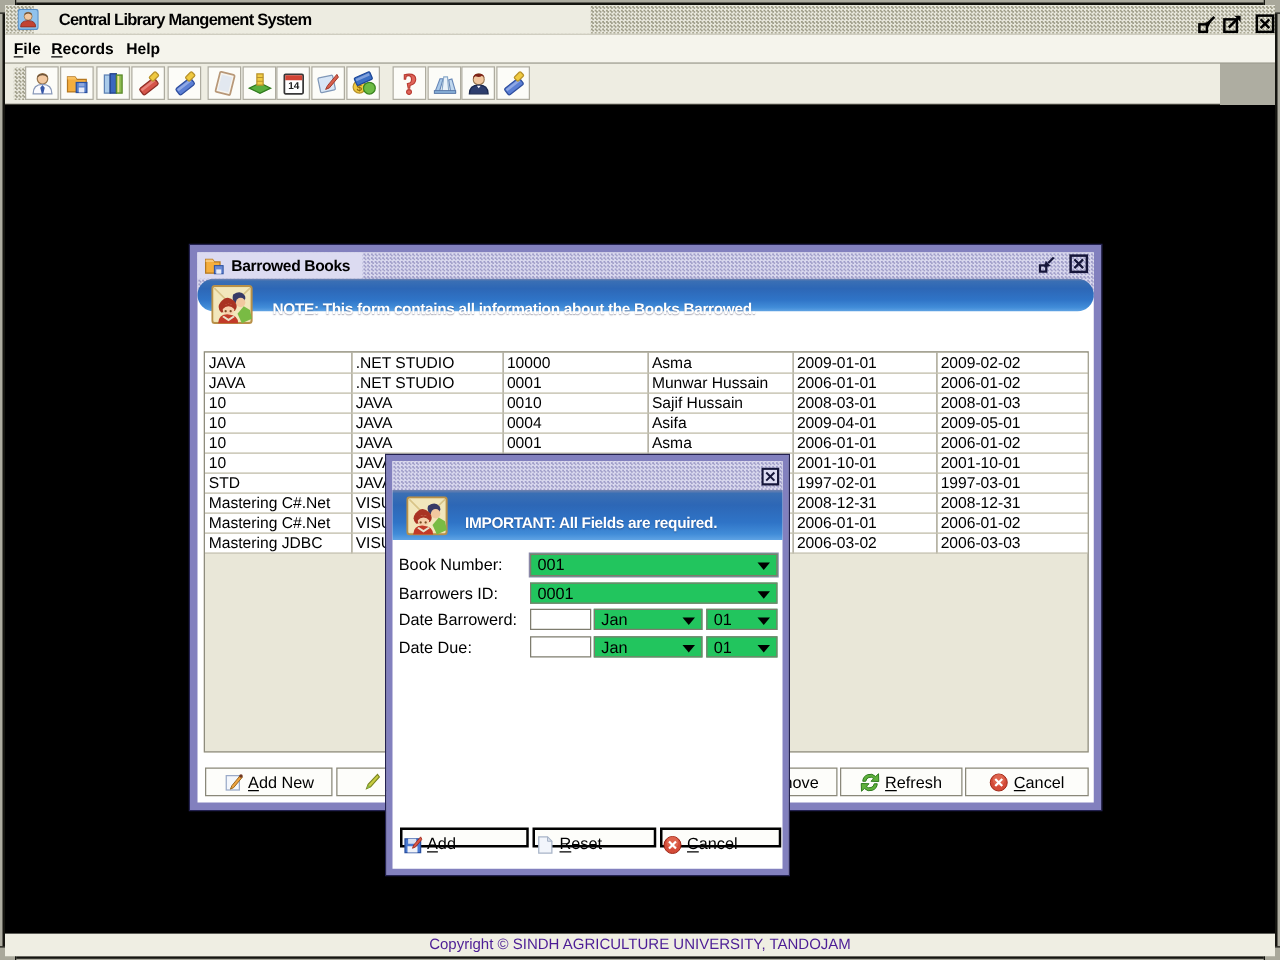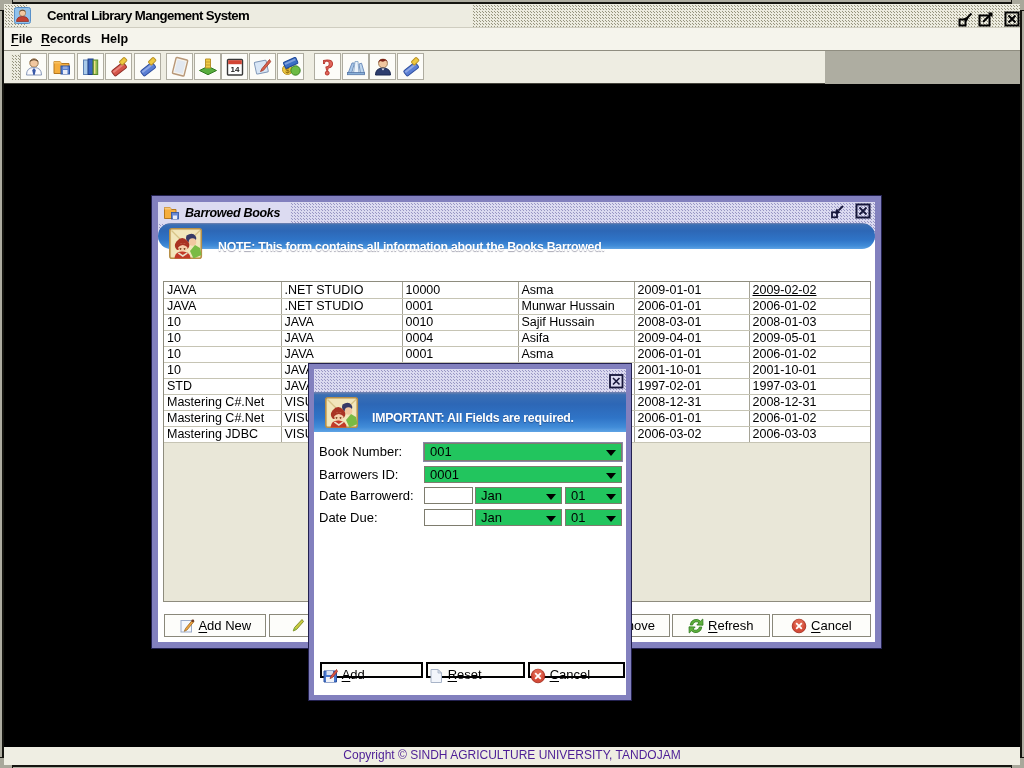--- a/index.html
+++ b/index.html
@@ -27,29 +27,29 @@
 }
 
 #blackline { position:absolute; left:2px; top:2px; width:1020px; height:765px; border:2px solid #151510; }
 #titlebar { position:absolute; left:4px; top:4px; width:1016px; height:23px; }
 #titlesolid { position:absolute; left:23px; top:0px; width:445px; height:23px; background:#EDECE1; }
 #titletext { position:absolute; left:43px; top:0px; width:500px; height:23px; line-height:24px; font-size:13.2px; font-weight:bold; color:#000; letter-spacing:-0.6px;}
 #appicon { position:absolute; left:10px; top:3px; width:17px; height:17px; }
 #wincontrols { position:absolute; right:12px; top:3px; }
 #menubar { position:absolute; left:4px; top:27px; width:1016px; height:24px; background:#F5F4EC; border-bottom:1px solid #8F8D80; border-top:1px solid #CFCDC0; }
 .menu { position:absolute; top:0; height:23px; line-height:23px; font-weight:bold; font-size:12.5px; color:#000; }
-#toolbar { position:absolute; left:4px; top:51px; width:821px; height:33px; background:#EEEDE2; border-bottom:1px solid #43423A; }
+#toolbar { position:absolute; left:4px; top:51px; width:972px; height:33px; background:#EEEDE2; border-bottom:1px solid #43423A; }
 #toolhandle { position:absolute; left:7px; top:3px; width:10px; height:26px; }
 .tbtn { position:absolute; top:2px; width:27px; height:27px; background:#FCFCF8; border:1px solid #AEACA0; }
 .tbtn svg { position:absolute; left:2px; top:2px; }
 #desktop { position:absolute; left:4px; top:84px; width:1016px; height:663px; background:#000; }
 #statusbar { position:absolute; left:4px; top:747px; width:1016px; height:18px; background:#EFEEE3; font-size:12px; color:#4c1d95; text-align:center; line-height:17px; }
 
 #iframe { position:absolute; left:152px; top:196px; width:729px; height:452px; background:#FFFFFF; border:6px solid #8280BE; outline:1px solid #232150; box-shadow: 1px 2px 0 rgba(0,0,0,0.6); }
-#ifr-title { position:absolute; left:0px; top:0px; width:717px; height:38px;font-style:italic; }
+#ifr-title { position:absolute; left:0px; top:0px; width:717px; height:38px; }
 #ifr-titlesolid { position:absolute; left:0px; top:0px; width:132px; height:21px; background:#DCDBF1; }
 #ifr-text { position:absolute; left:27px; top:0px; height:21px; line-height:22px; font-size:12.5px; letter-spacing:-0.3px; font-weight:bold; color:#000; }
 #ifr-banner { position:absolute; left:0px; top:21px; width:717px; height:26px;
   background:linear-gradient(#7584AE 0%, #3A6FB4 7%, #2D67B6 30%, #2F74C7 65%, #418CD8 88%, #5FA3E4 100%);border-radius:21px; }
 .banner-text { position:absolute; font-weight:bold; font-size:12.3px; letter-spacing:-0.25px; color:#FFF; text-shadow:0 1px 1px rgba(0,0,40,0.35); }
 
 #tablewrap { position:absolute; left:5px; top:79px; width:708px; height:321px; border:1px solid #8E8C7E; background:#E9E7D8; }
 table { border-collapse:collapse; table-layout:fixed; width:706px; font-size:12.5px; }
 th { background:#ECEBDD; font-weight:normal; border-right:1px solid #99978A; border-bottom:1px solid #99978A; height:15px; padding:0; text-align:center; color:#000;}
 td { background:#FFFFFF; border-right:1px solid #A5A396; border-bottom:1px solid #C6C4B4; height:16px; padding:0 0 0 3px; color:#000; white-space:nowrap; overflow:hidden; }
@@ -284,21 +284,21 @@
             <col style="width:115px">
             <col style="width:121px">
           </colgroup>
       <tbody>
       <tr>
               <td>JAVA</td>
               <td>.NET STUDIO</td>
               <td>10000</td>
               <td>Asma</td>
               <td>2009-01-01</td>
-              <td style="border-right:none;text-decoration:underline;">2009-02-02</td>
+              <td style="border-right:none;">2009-02-02</td>
             </tr>
       <tr>
               <td>JAVA</td>
               <td>.NET STUDIO</td>
               <td>0001</td>
               <td>Munwar Hussain</td>
               <td>2006-01-01</td>
               <td style="border-right:none;">2006-01-02</td>
             </tr>
       <tr>

